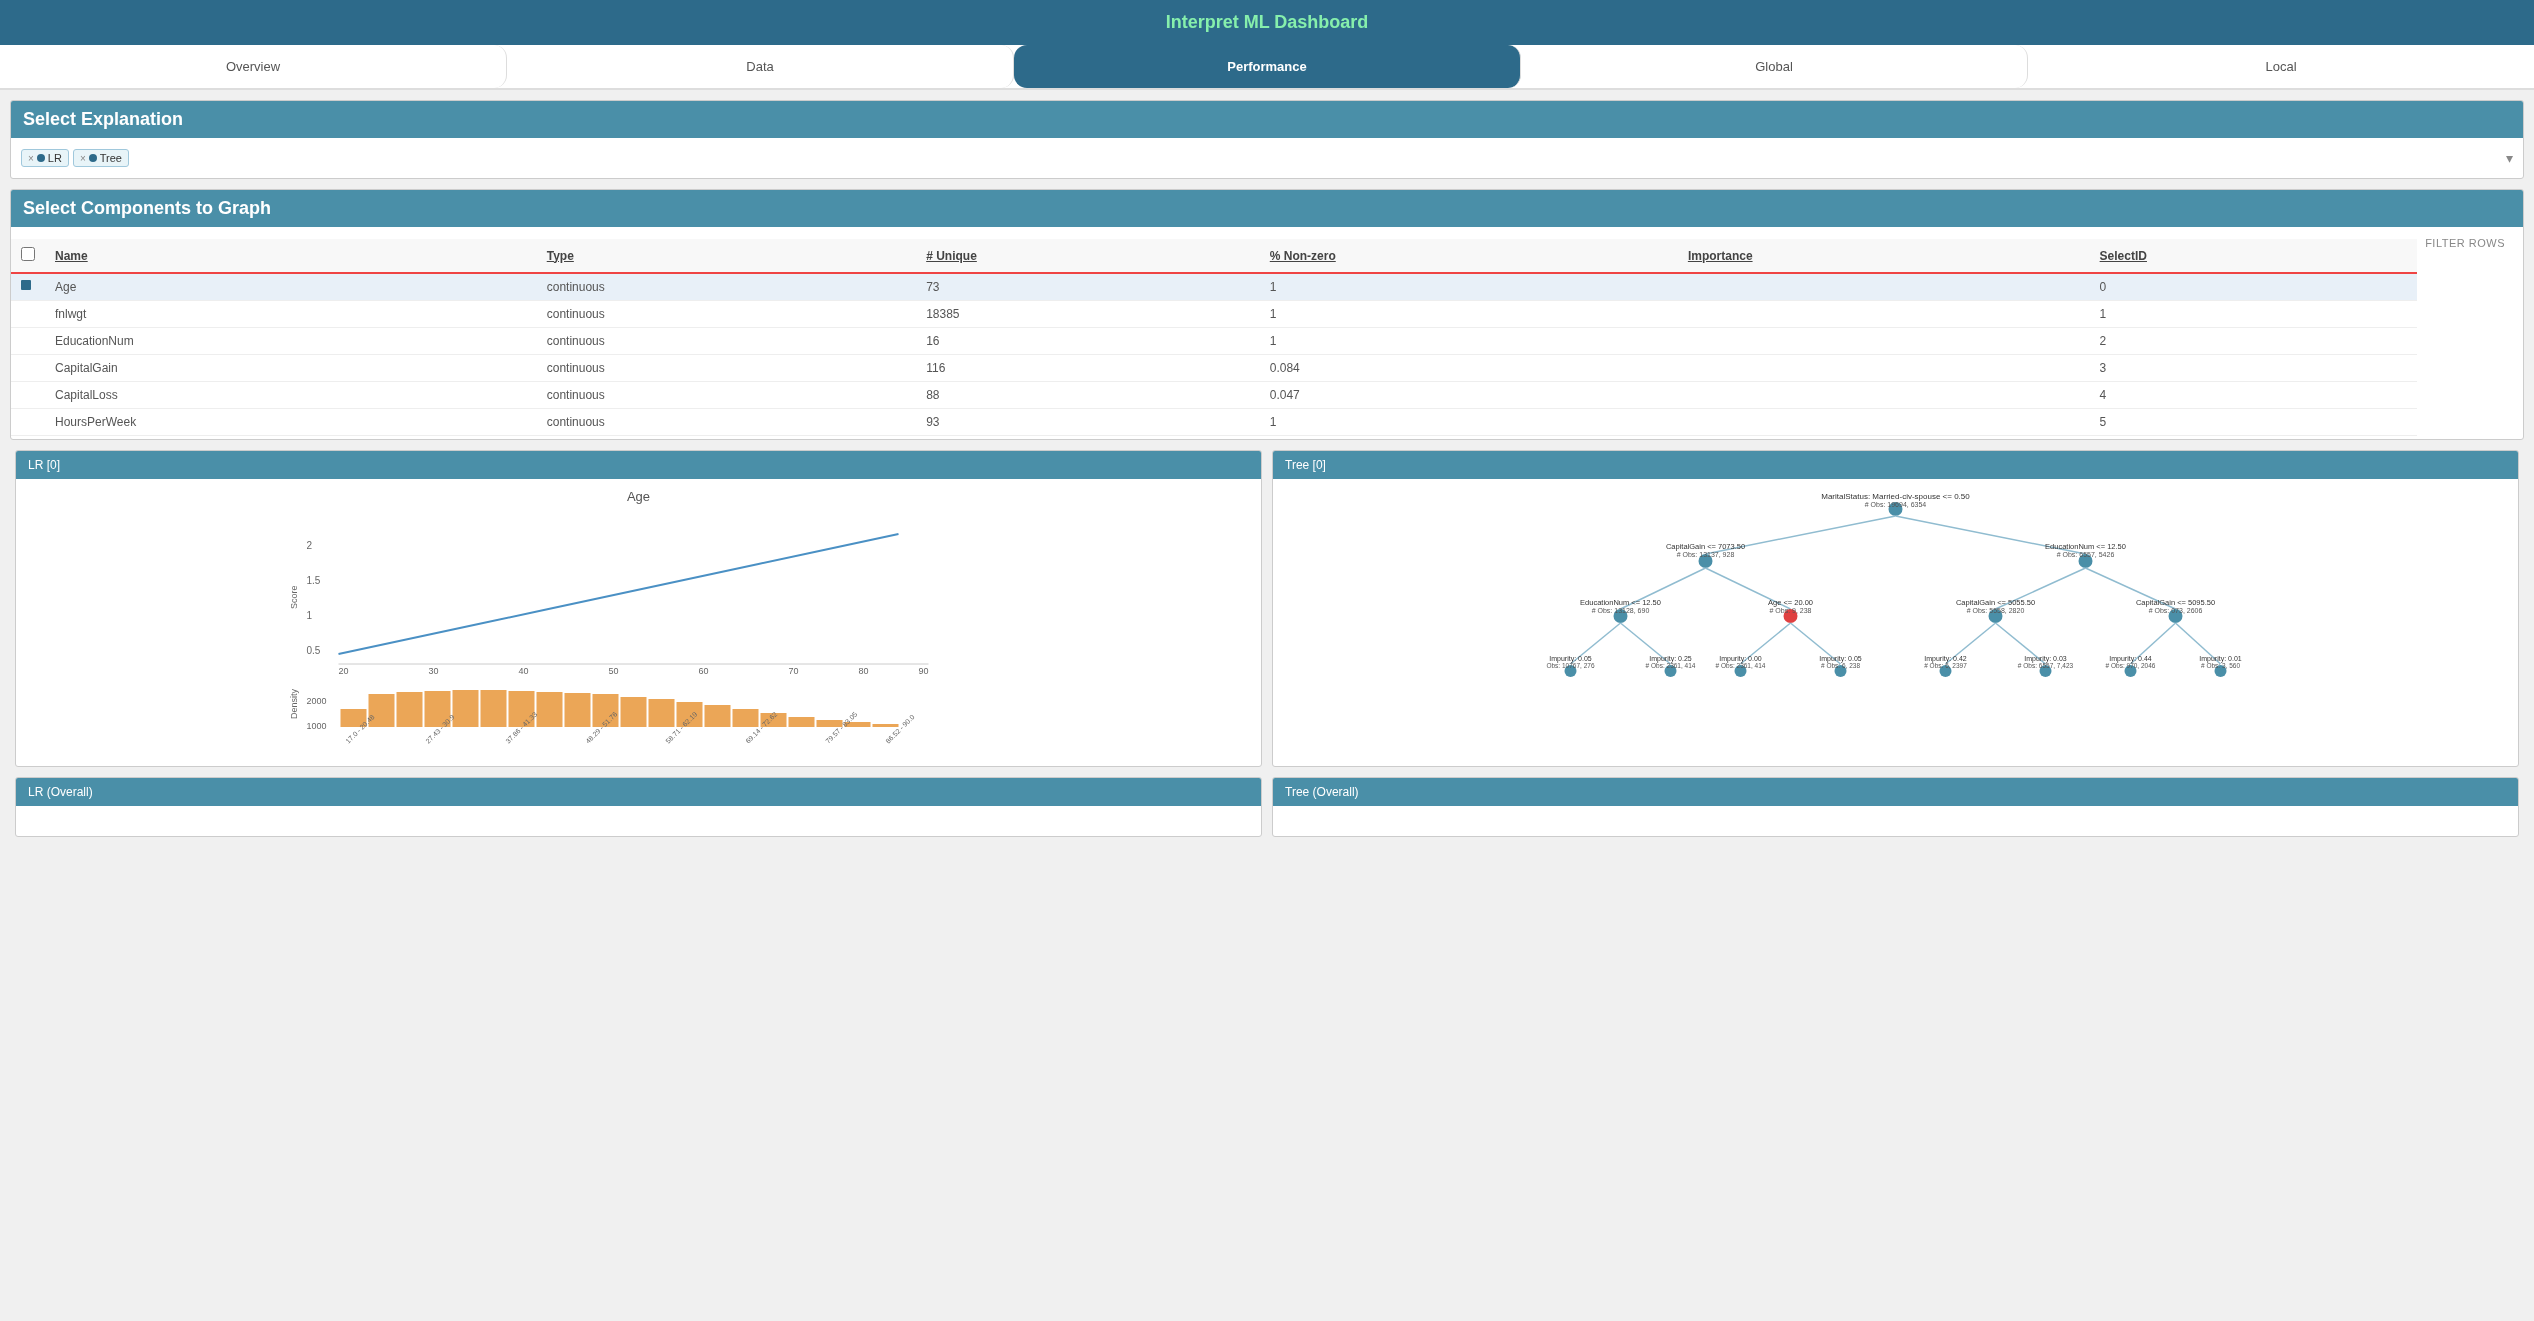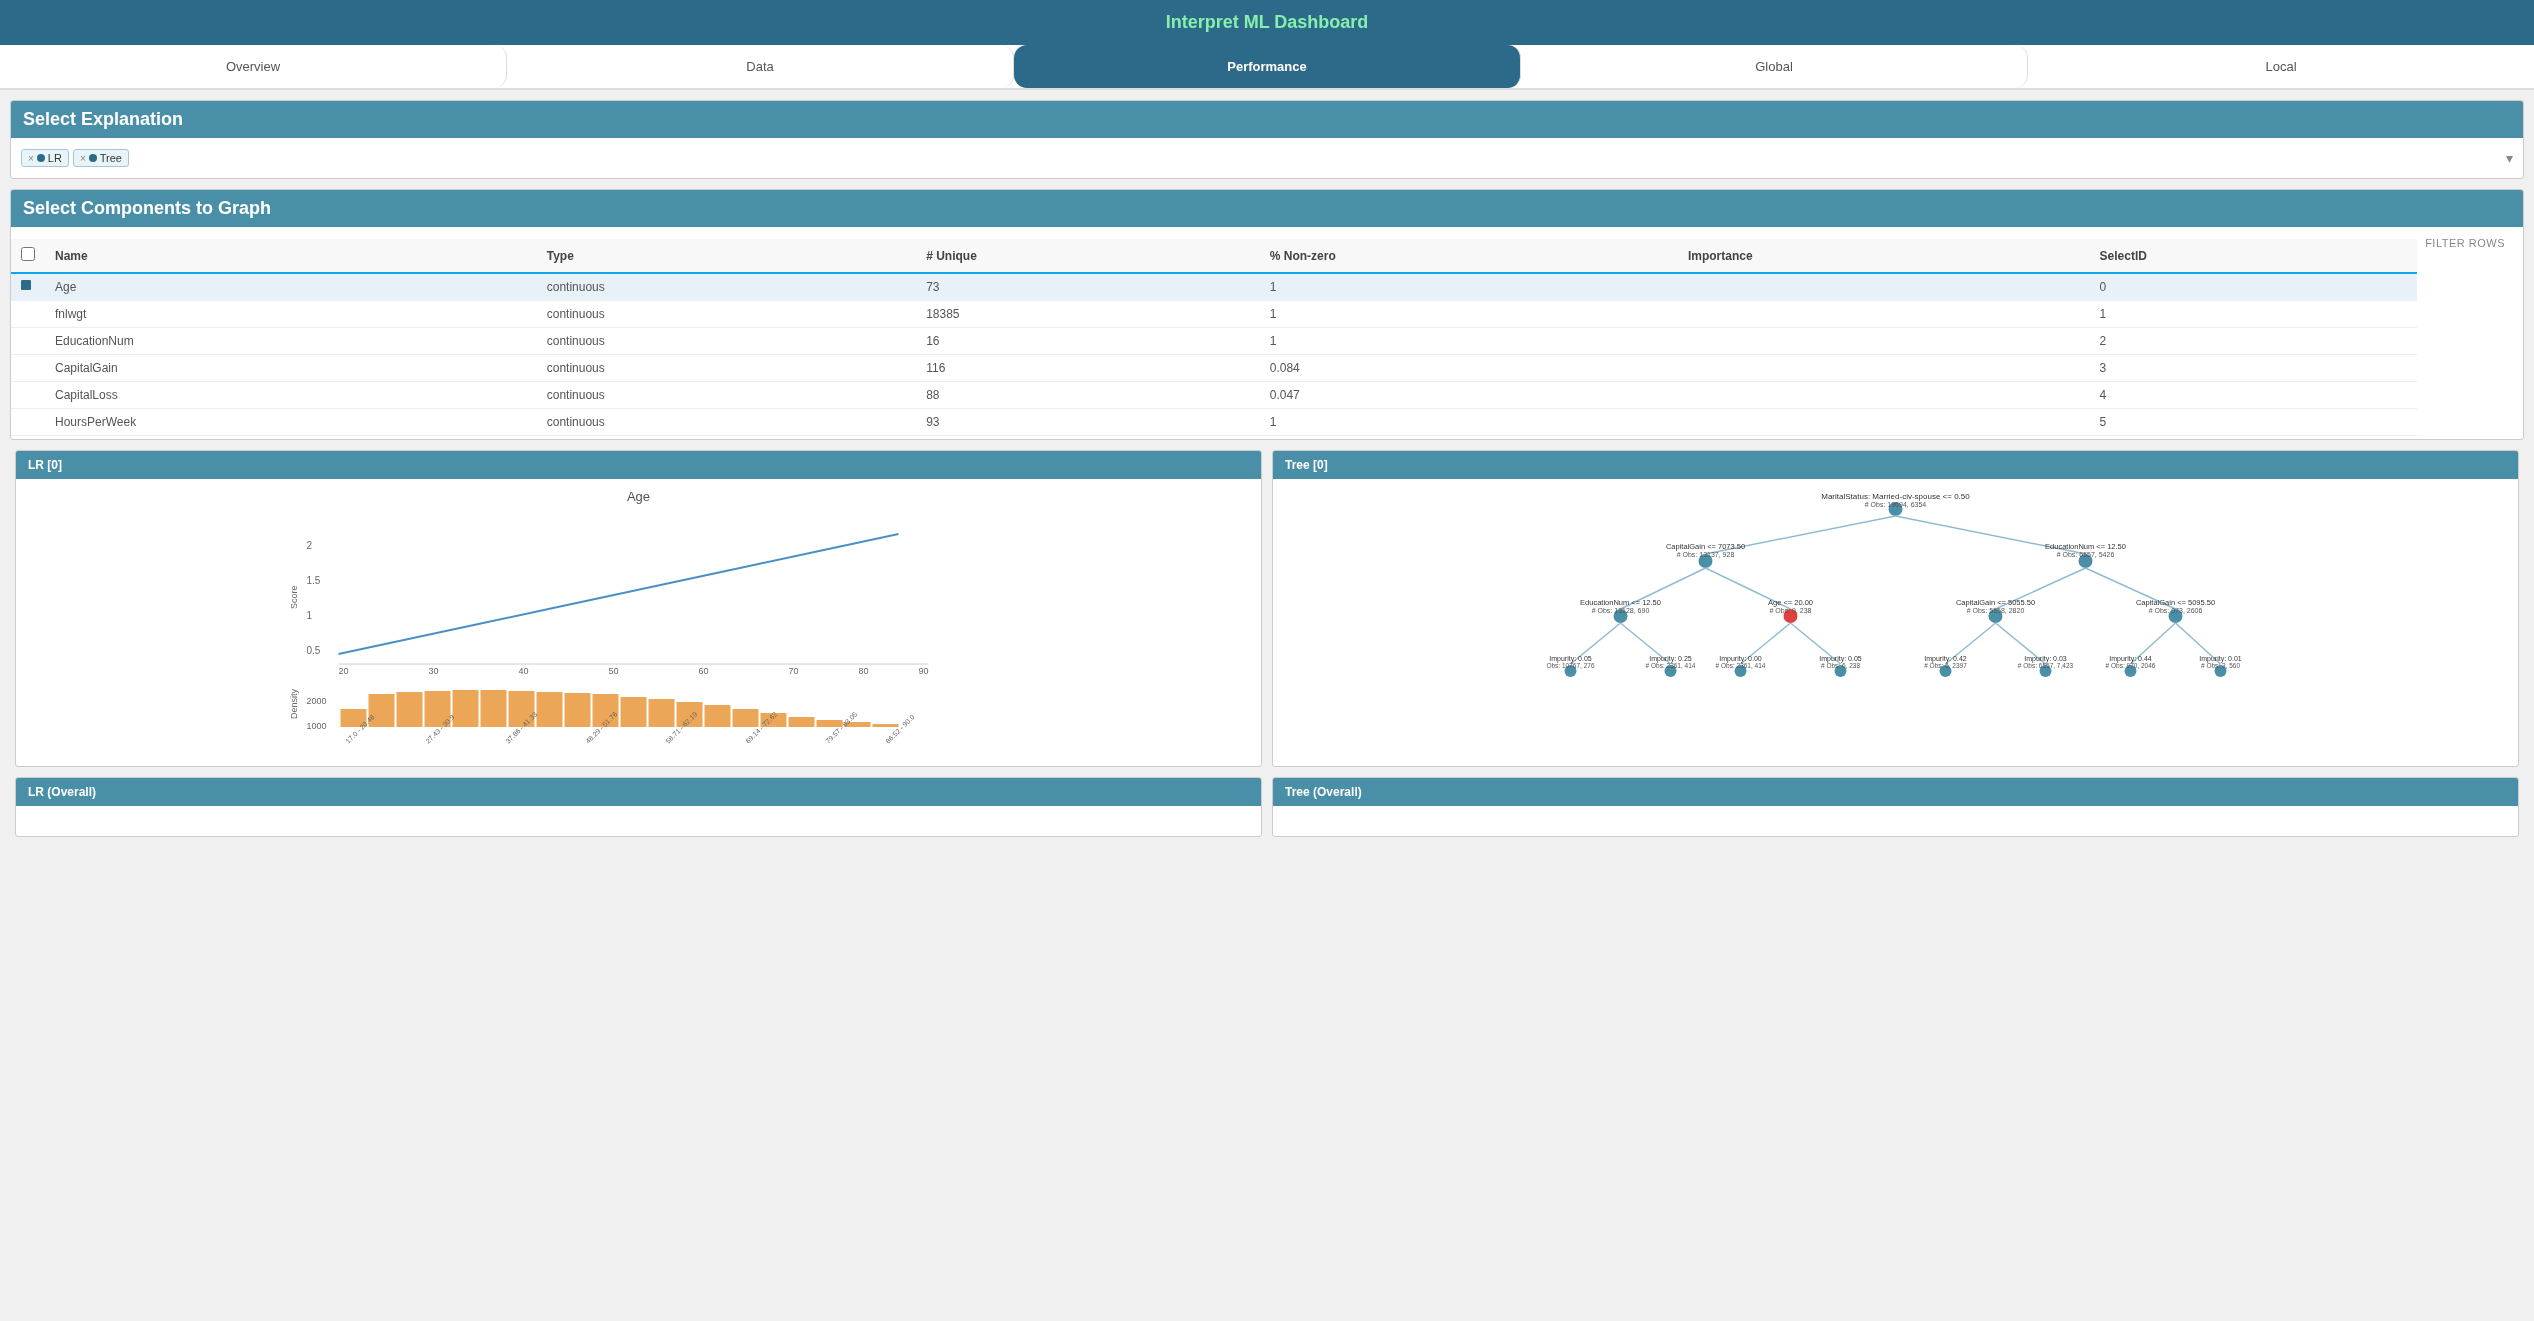--- a/index.html
+++ b/index.html
@@ -94,25 +94,26 @@
     }
 
     
     .data-table {
       width: 100%;
       border-collapse: collapse;
       font-size: 12px;
     }
     .data-table th {
       background: #f8f8f8;
-      border-bottom: 2px solid #0ea5e9;
+      border-bottom: 2px solid #ef4444;
       padding: 8px 10px;
       text-align: left;
       font-weight: 600;
       color: #444;
+      text-decoration: underline;
     }
     .data-table td {
       padding: 6px 10px;
       border-bottom: 1px solid #eee;
       color: #555;
     }
     .data-table tr.selected-row { background: #e8f0f8; }
     .table-checkbox {
       width: 14px; height: 14px;
       cursor: pointer;
@@ -144,21 +145,21 @@
       border: 1px solid #ccc;
       border-radius: 3px;
       overflow: hidden;
       margin: 0 5px;
     }
     .panel-header {
       background: #4a8fa8;
       color: white;
       padding: 7px 12px;
       font-size: 12px;
-      font-weight: bold;
+      font-weight: normal;
     }
     .panel-body {
       padding: 10px;
       height: 280px;
       overflow: hidden;
       position: relative;
     }
 
     
     .chart-title {

